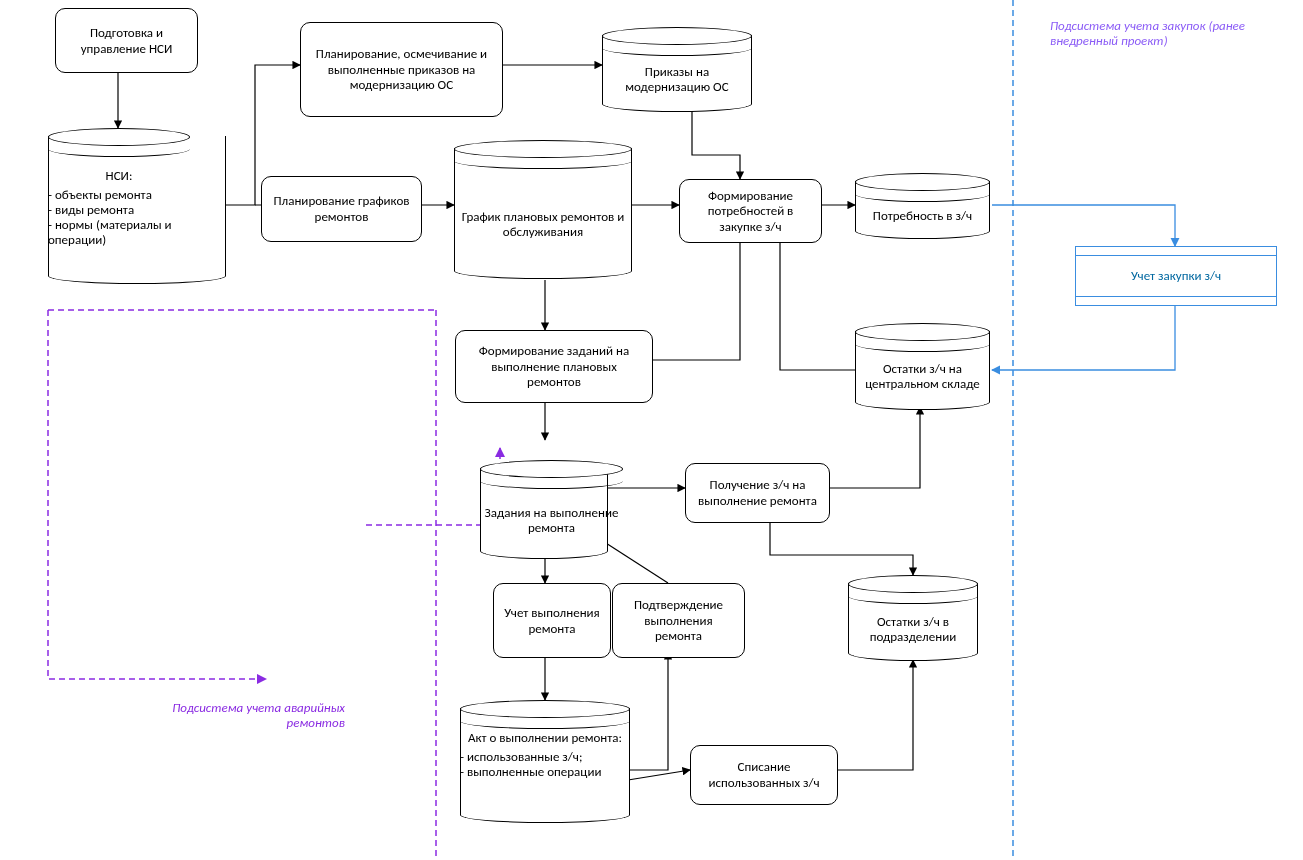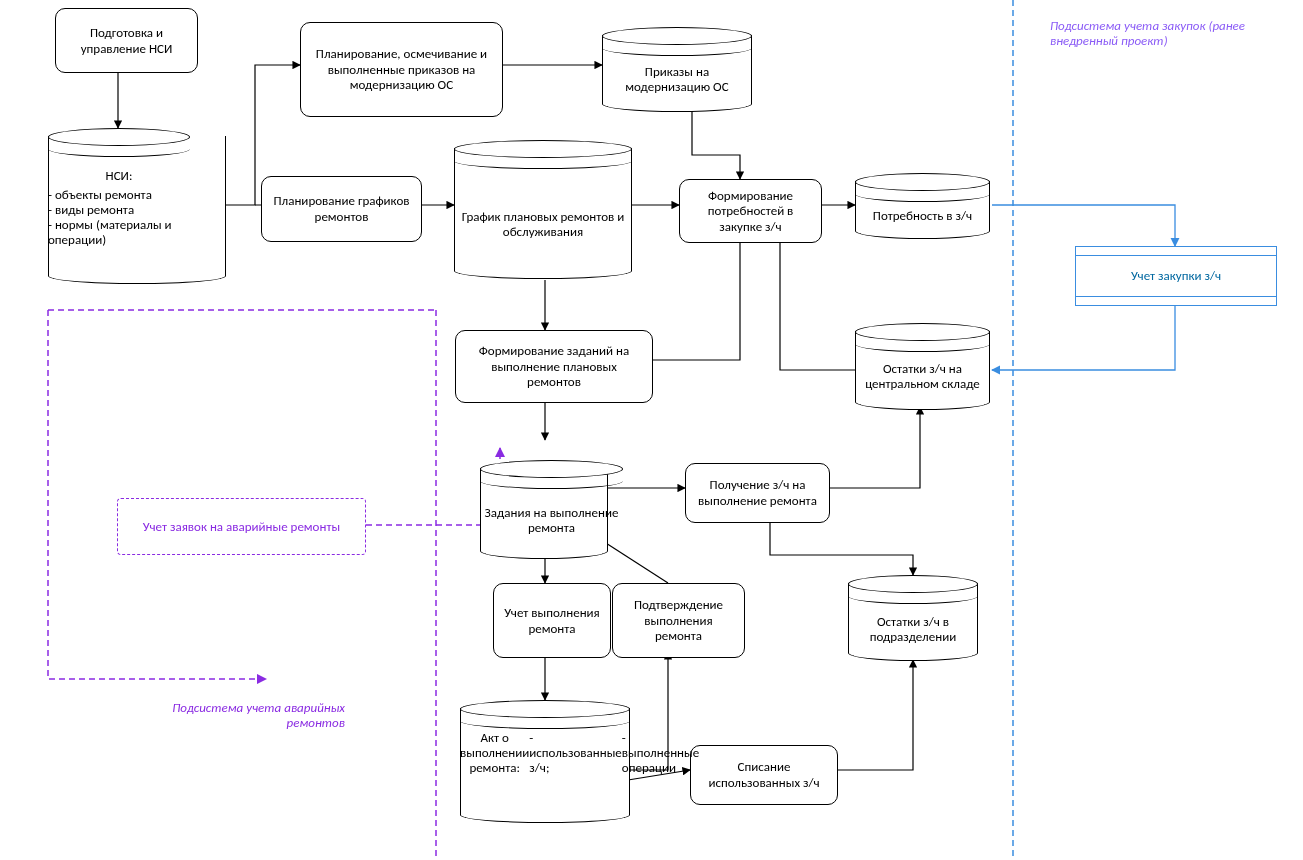--- a/index.html
+++ b/index.html
@@ -114,25 +114,20 @@
   <div class="node process" style="left:493px;top:583px;width:100px;height:65px">
       <span>Учет выполнения ремонта</span>
     </div>
   <div class="node process" style="left:612px;top:583px;width:115px;height:65px">
       <span>Подтверждение выполнения ремонта</span>
     </div>
   <div class="node process" style="left:690px;top:745px;width:130px;height:50px">
       <span>Списание использованных з/ч</span>
     </div>
 
-  <div class="dashed-box" style="left:117px;top:498px;width:247px;height:55px">
-    <div class="node" style="left:0;top:0;right:0;bottom:0;color:#8a2be2">
-        <span>Учет заявок на аварийные ремонты</span>
-      </div>
-  </div>
 
   <div class="subprocess" style="left:1075px;top:246px;width:200px;height:58px">
     <div class="node" style="left:0;top:0;right:0;bottom:0;color:#0369a1">
         <span>Учет закупки з/ч</span>
       </div>
   </div>
 
   <div class="cyl-wrap" style="left:48px;top:128px;width:142px;height:155px">
     <div class="cyl-body" style="position:absolute;left:0;top:8px;width:176px;height:147px"></div>
     <div class="cyl-top" style="top:0"></div>
@@ -196,21 +191,21 @@
     <div class="cyl-inner" style="top:12px"></div>
     <div class="cyl-label" style="top:28px;bottom:6px">
         <span>Остатки з/ч в подразделении</span>
       </div>
   </div>
 
   <div class="cyl-wrap" style="left:460px;top:700px;width:170px;height:122px">
     <div class="cyl-body" style="position:absolute;left:0;top:8px;width:168px;height:114px"></div>
     <div class="cyl-top" style="top:0"></div>
     <div class="cyl-inner" style="top:12px"></div>
-    <div class="cyl-label left" style="top:30px;bottom:8px;align-items:flex-start">
+    <div class="cyl-label left" style="top:30px;bottom:8px;flex-direction:column;align-items:flex-start">
       <div style="width:100%;text-align:center;margin-bottom:4px">Акт о выполнении ремонта:</div>
       <div>- использованные з/ч;</div>
       <div>- выполненные операции</div>
     </div>
   </div>
 
   <div class="caption purple" style="left:165px;top:700px;width:180px;text-align:right">Подсистема учета аварийных ремонтов</div>
   <div class="caption blue" style="left:1050px;top:18px;width:230px">Подсистема учета закупок (ранее внедренный проект)</div>
 
 </div>

